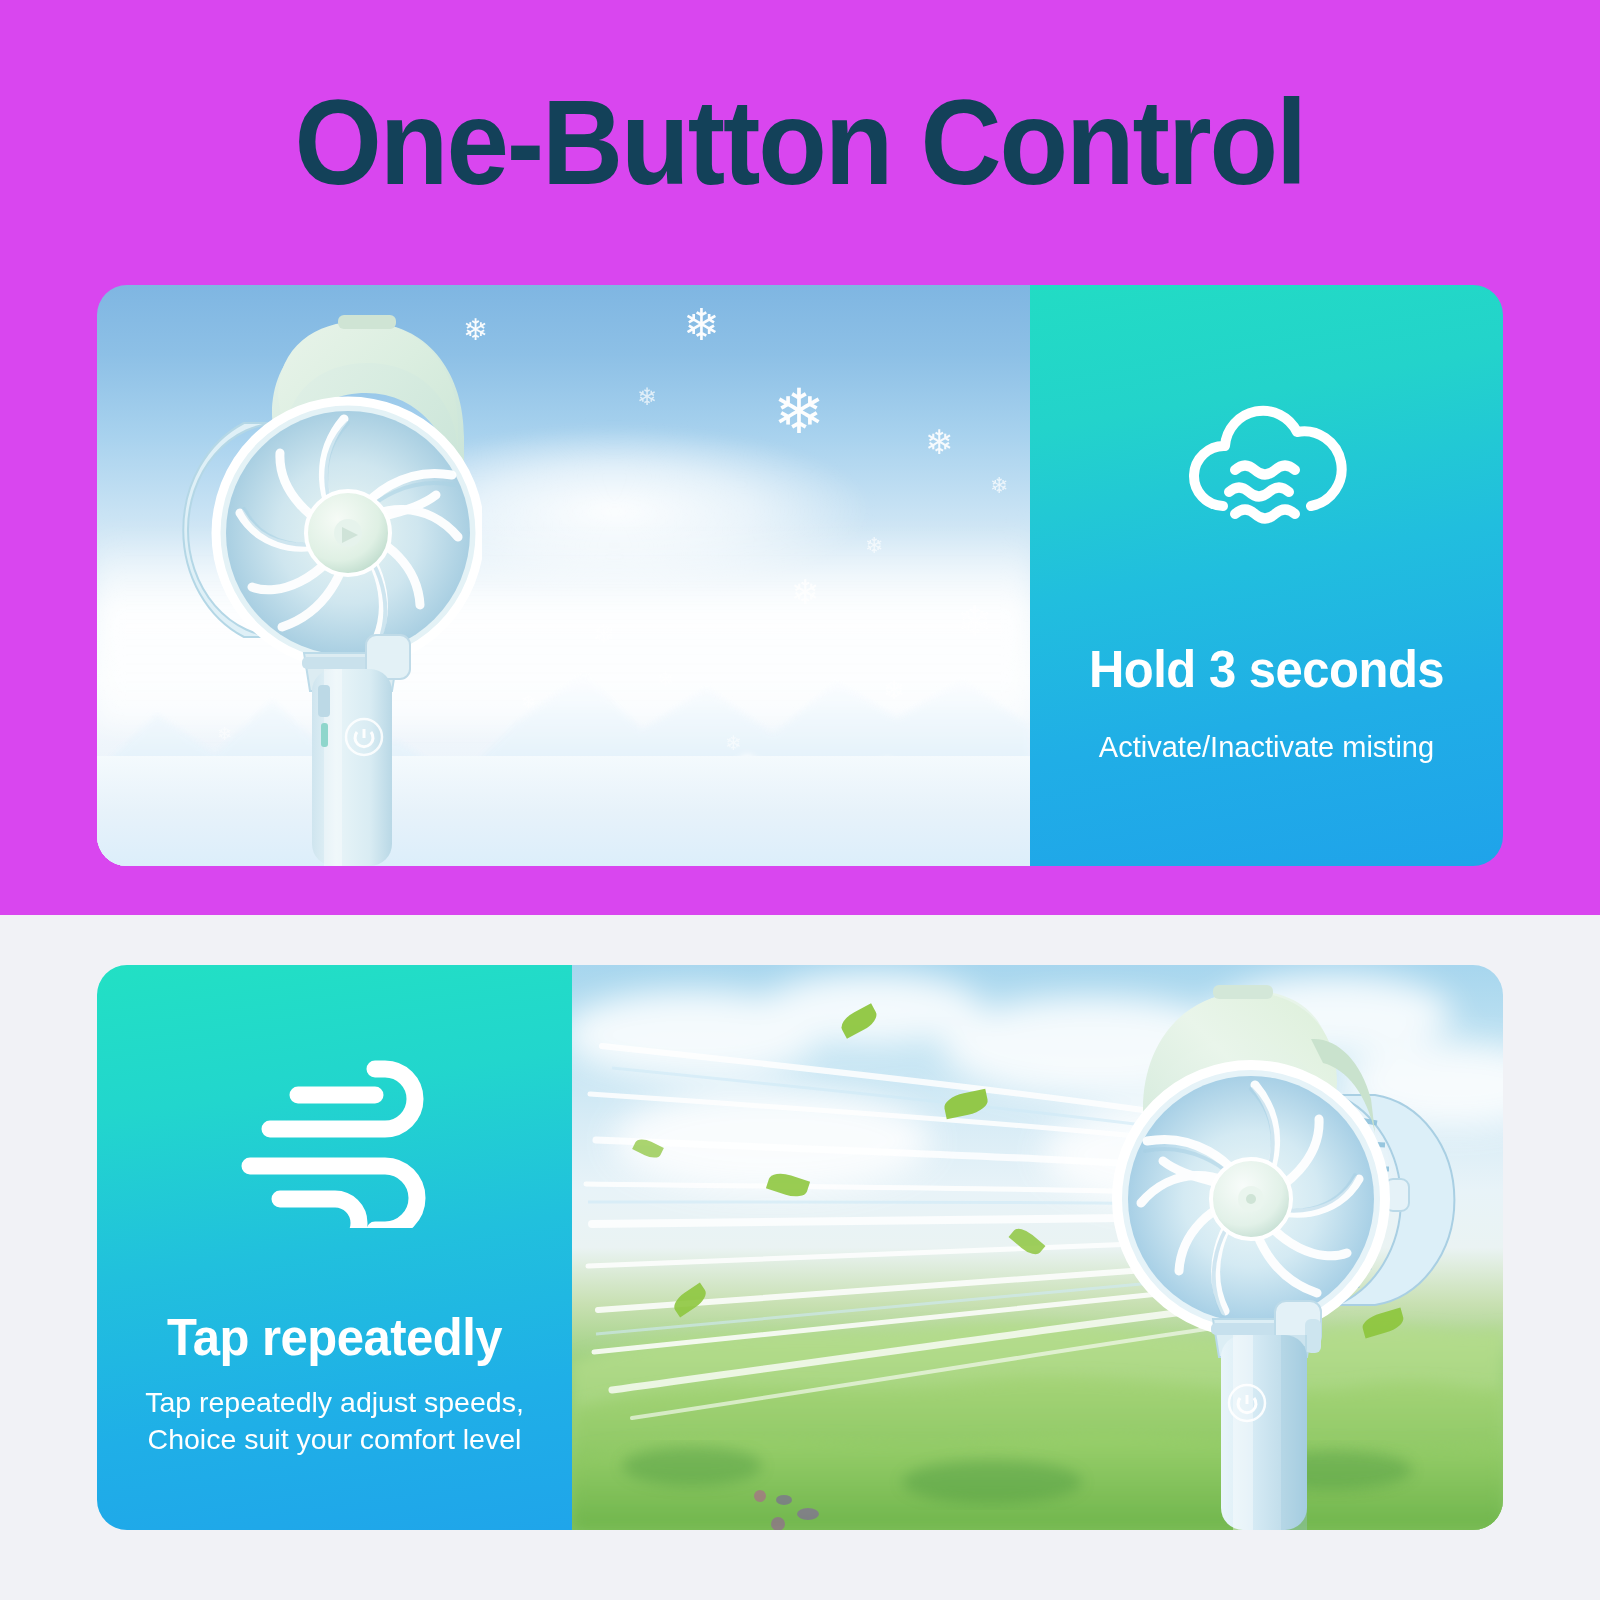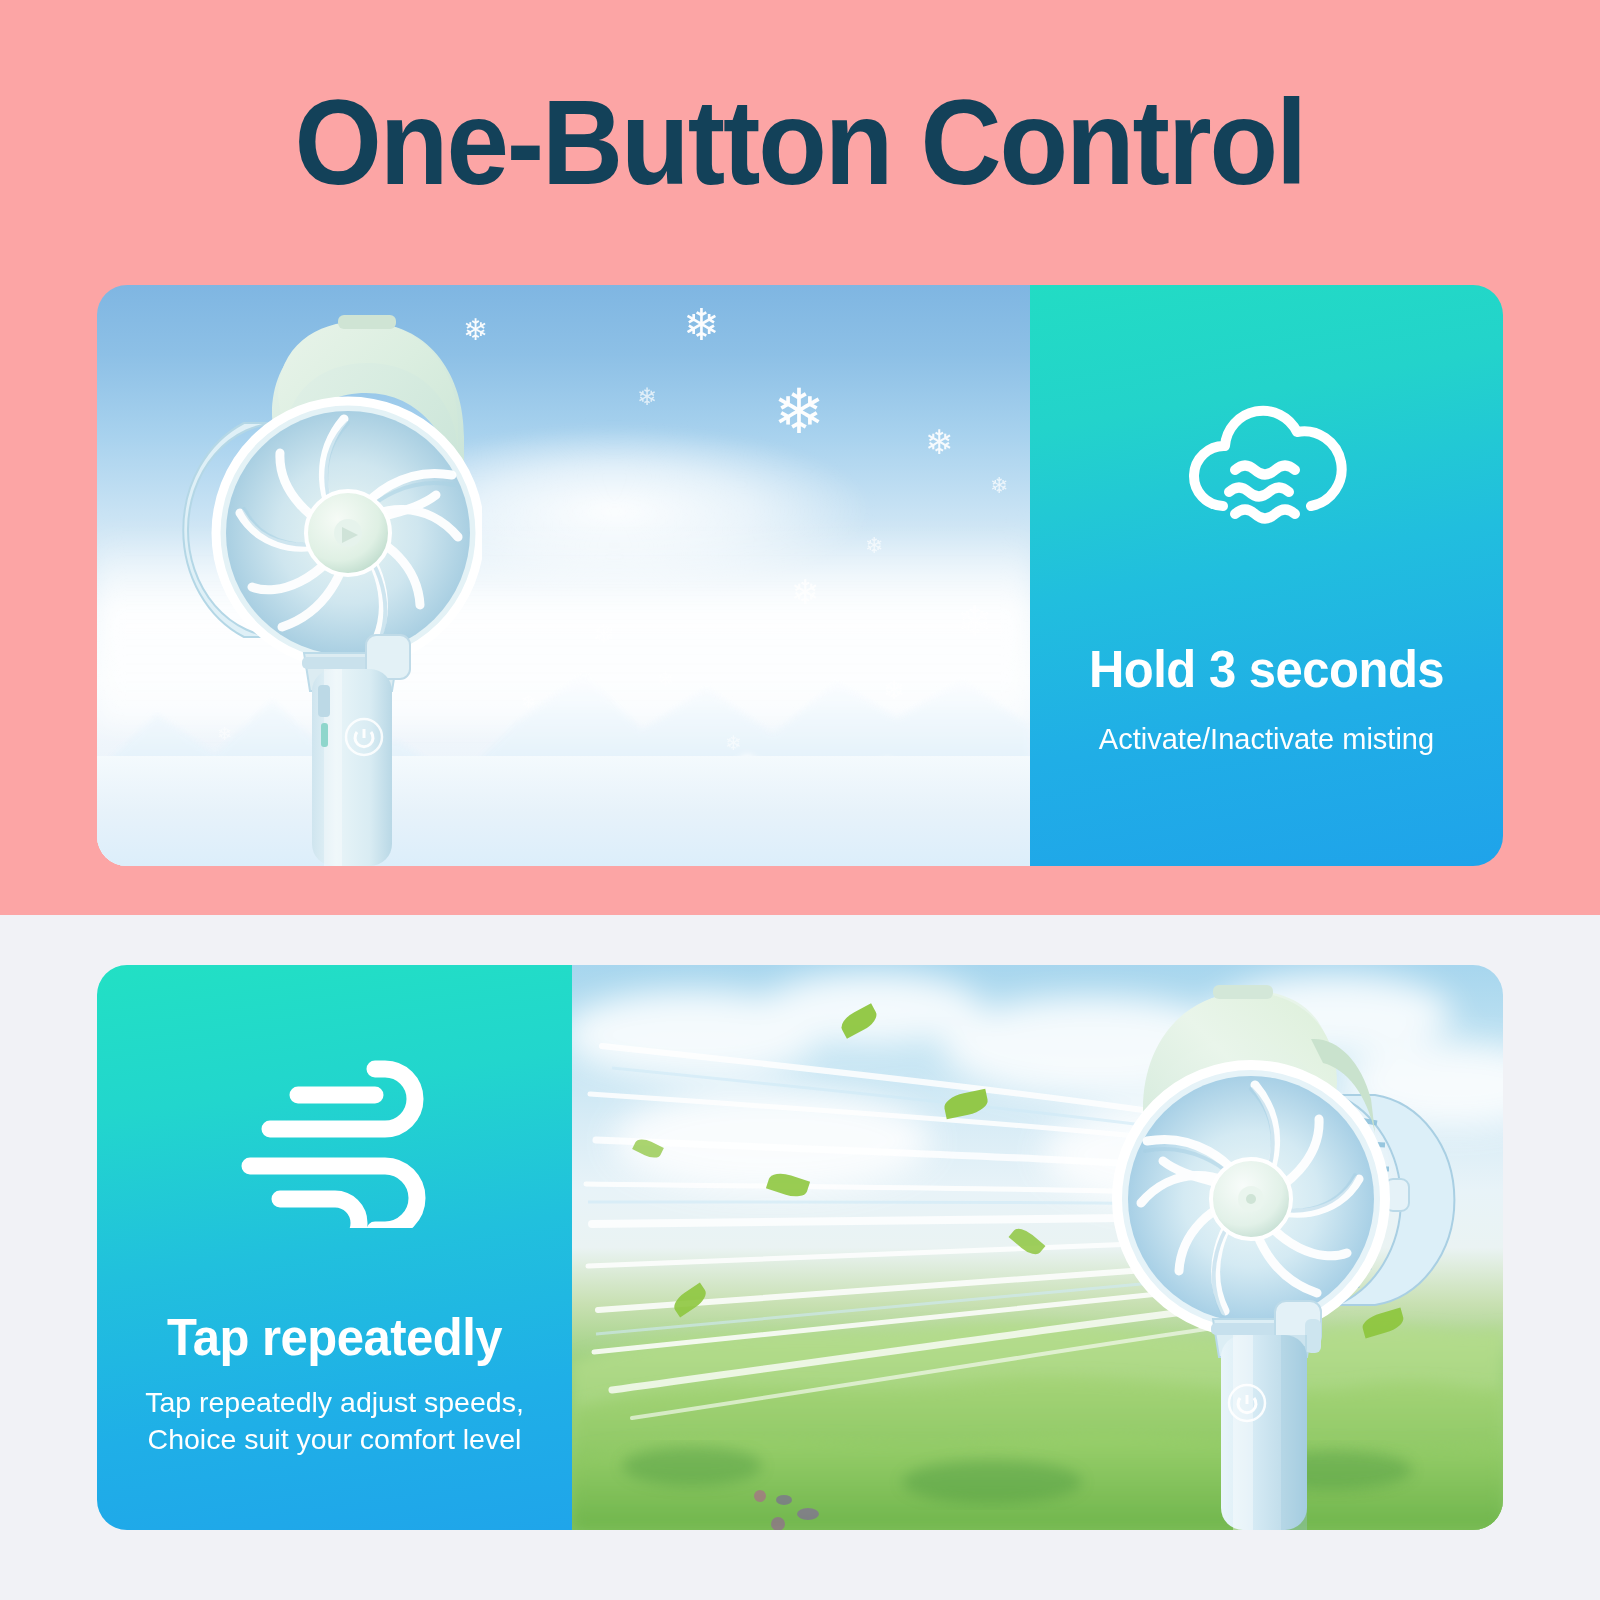--- a/index.html
+++ b/index.html
@@ -2,21 +2,21 @@
 <html><head>
 <meta charset="utf-8">
 <style>
   * { box-sizing: border-box; margin: 0; padding: 0; }
   html, body {
     width: 1600px; height: 1600px;
     background: #ffffff;
     font-family: "Liberation Sans", sans-serif;
     overflow: hidden;
   }
-  .page { position: relative; width: 1600px; height: 1276px; background: #fca5a5; }
+  .page { position: relative; width: 1600px; height: 1276px; background: #d946ef; }
 
   
   .title-wrap {
     position: absolute; top: 0; left: 0; width: 1600px; height: 285px;
     display: flex; align-items: center; justify-content: center;
   }
   .title {
     font-size: 108px; font-weight: 700; color: #134159;
     letter-spacing: -2px; line-height: 1; white-space: nowrap;
     transform: scaleY(1.12) scaleX(1.04);
@@ -70,21 +70,21 @@
     color: #ffffff; font-weight: 700; line-height: 1;
     letter-spacing: -0.5px; white-space: nowrap;
     transform: scaleY(1.06);
   }
   .panel-sub {
     color: #ffffff; font-weight: 400; text-align: center;
     line-height: 1.3; white-space: pre-line;
   }
   .top-info .icon-box { margin-top: 103px; }
   .top-info .panel-title { margin-top: 92px; font-size: 49px; }
-  .top-info .panel-sub { margin-top: 12px; font-size: 29px; }
+  .top-info .panel-sub { margin-top: 20px; font-size: 29px; }
 
   .bottom-info .icon-box { margin-top: 88px; }
   .bottom-info .panel-title { margin-top: 85px; font-size: 49px; }
   .bottom-info .panel-sub { margin-top: 22px; font-size: 28.5px; }
 
   
   .snow-mist {
     position: absolute; left: 14%; top: 16%; width: 74%; height: 44%;
     background: radial-gradient(ellipse 52% 46% at 56% 52%, rgba(255,255,255,.95) 0%, rgba(255,255,255,.6) 38%, rgba(255,255,255,0) 72%);
     filter: blur(6px);

